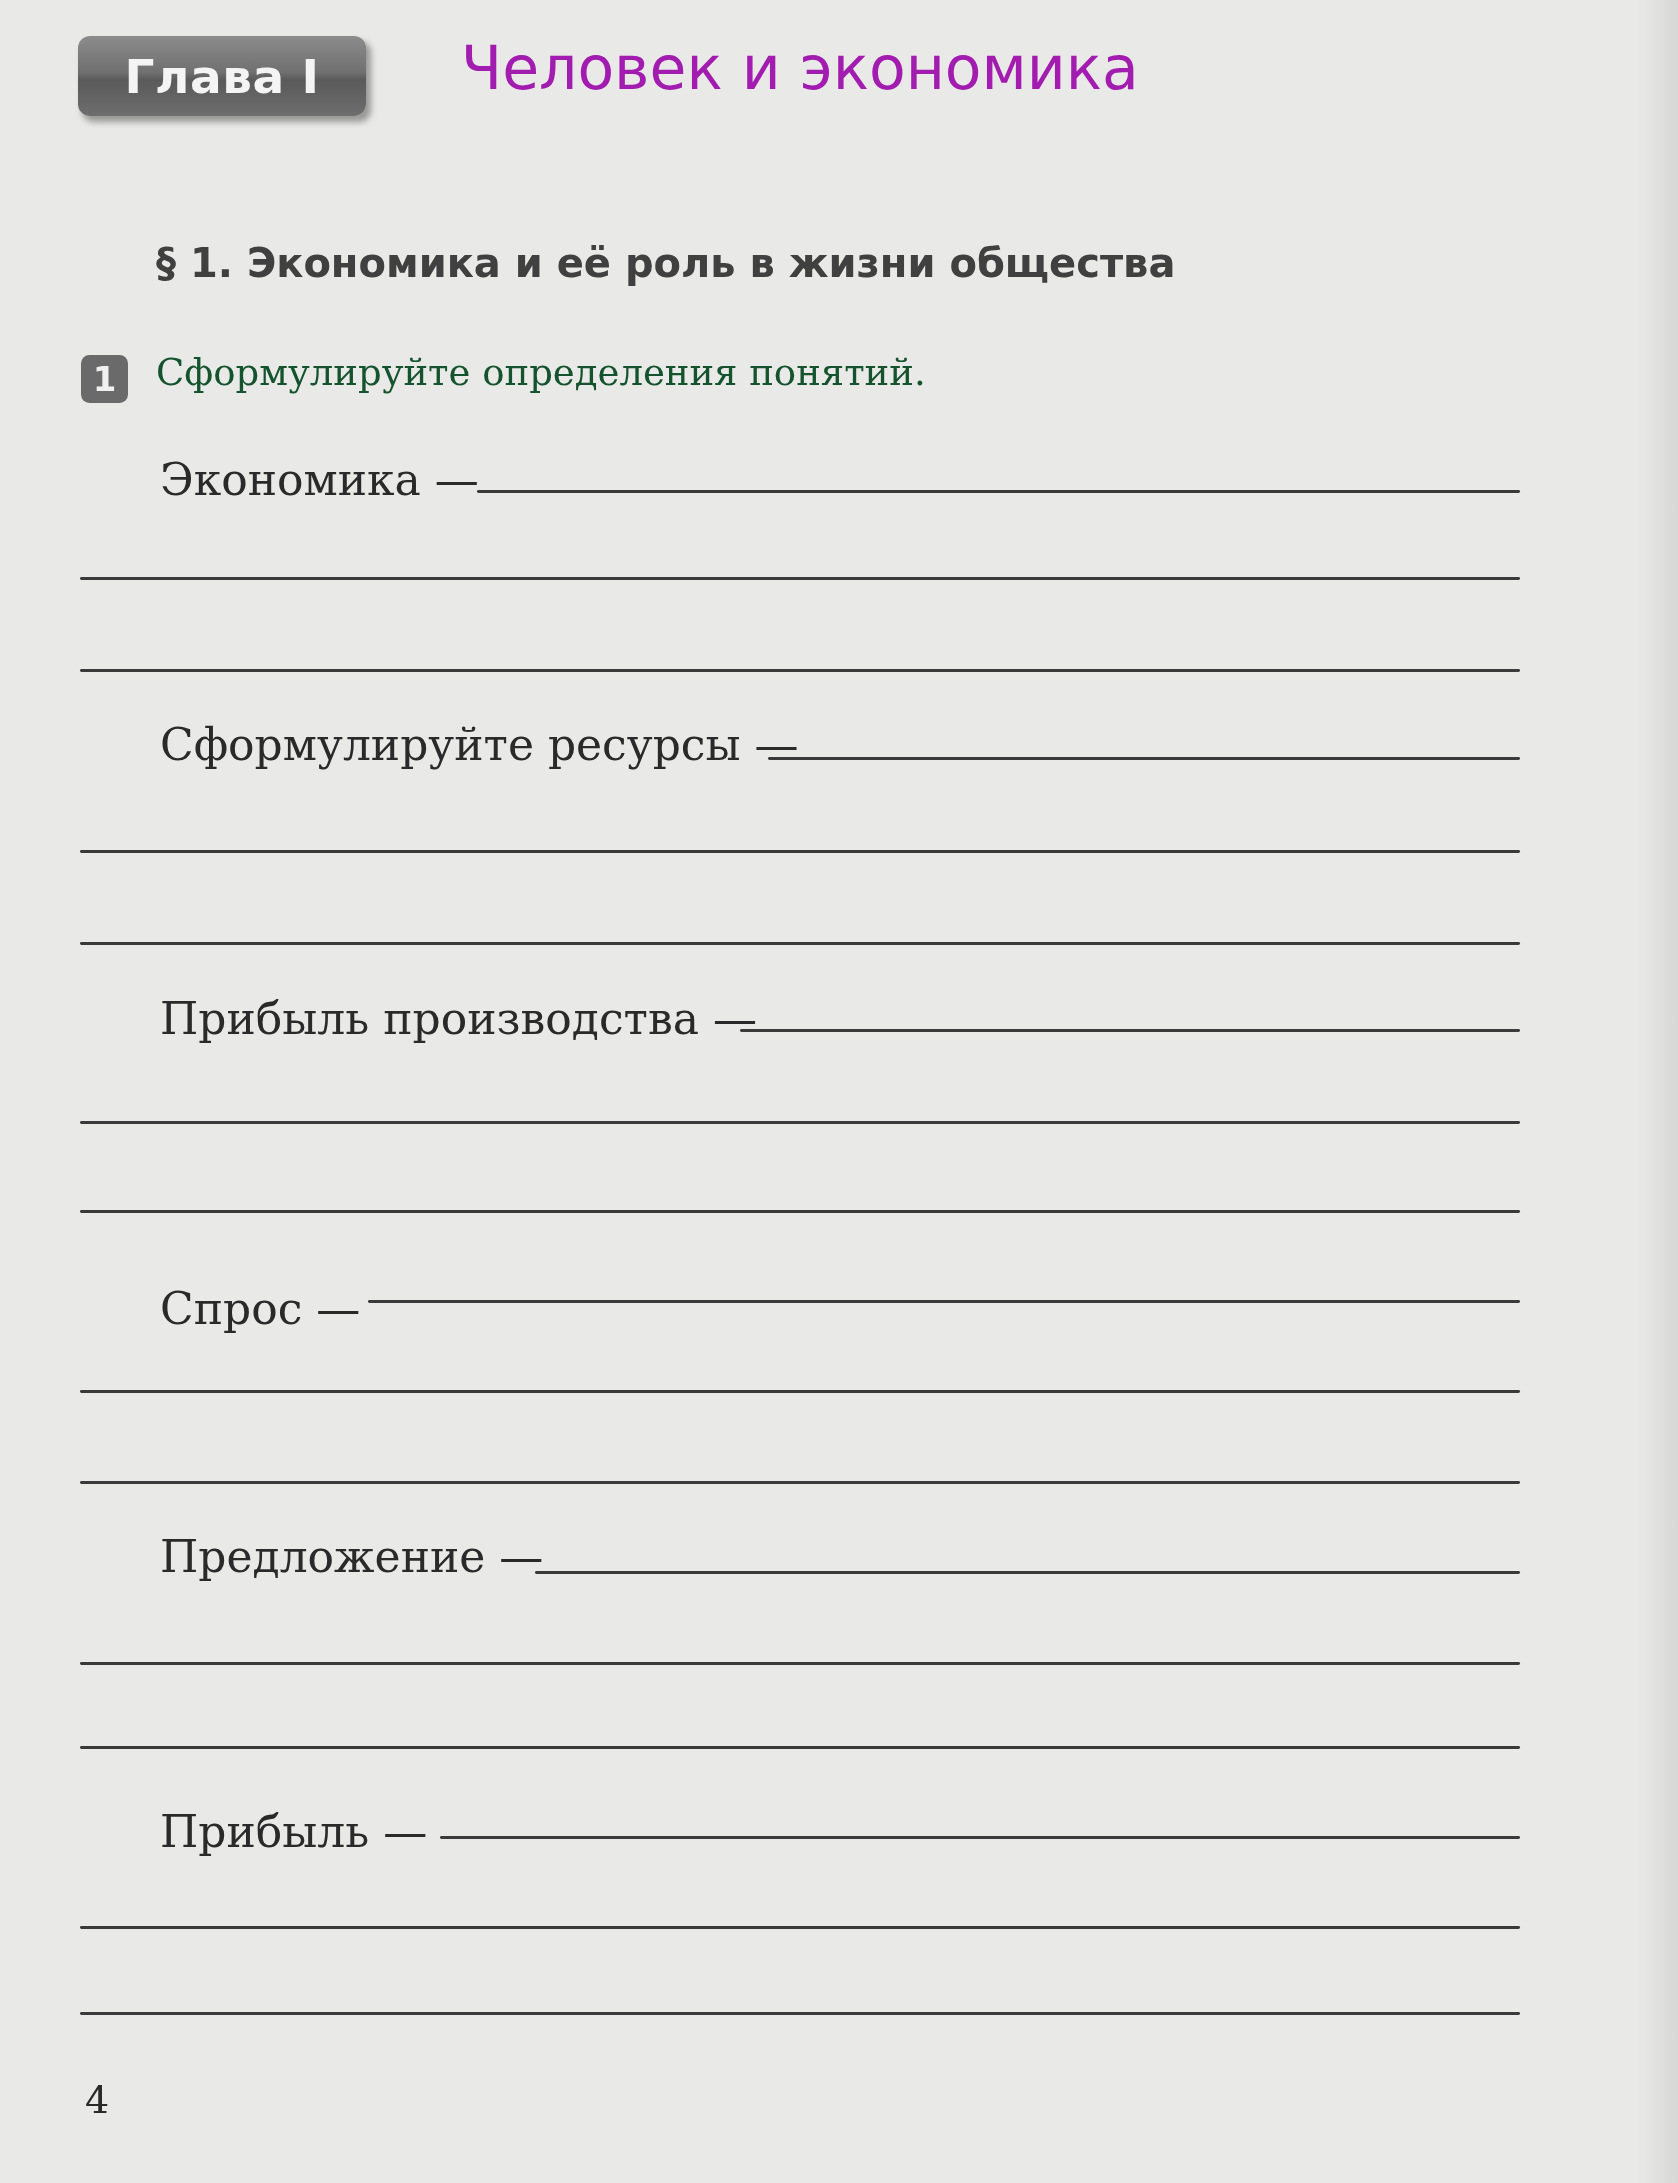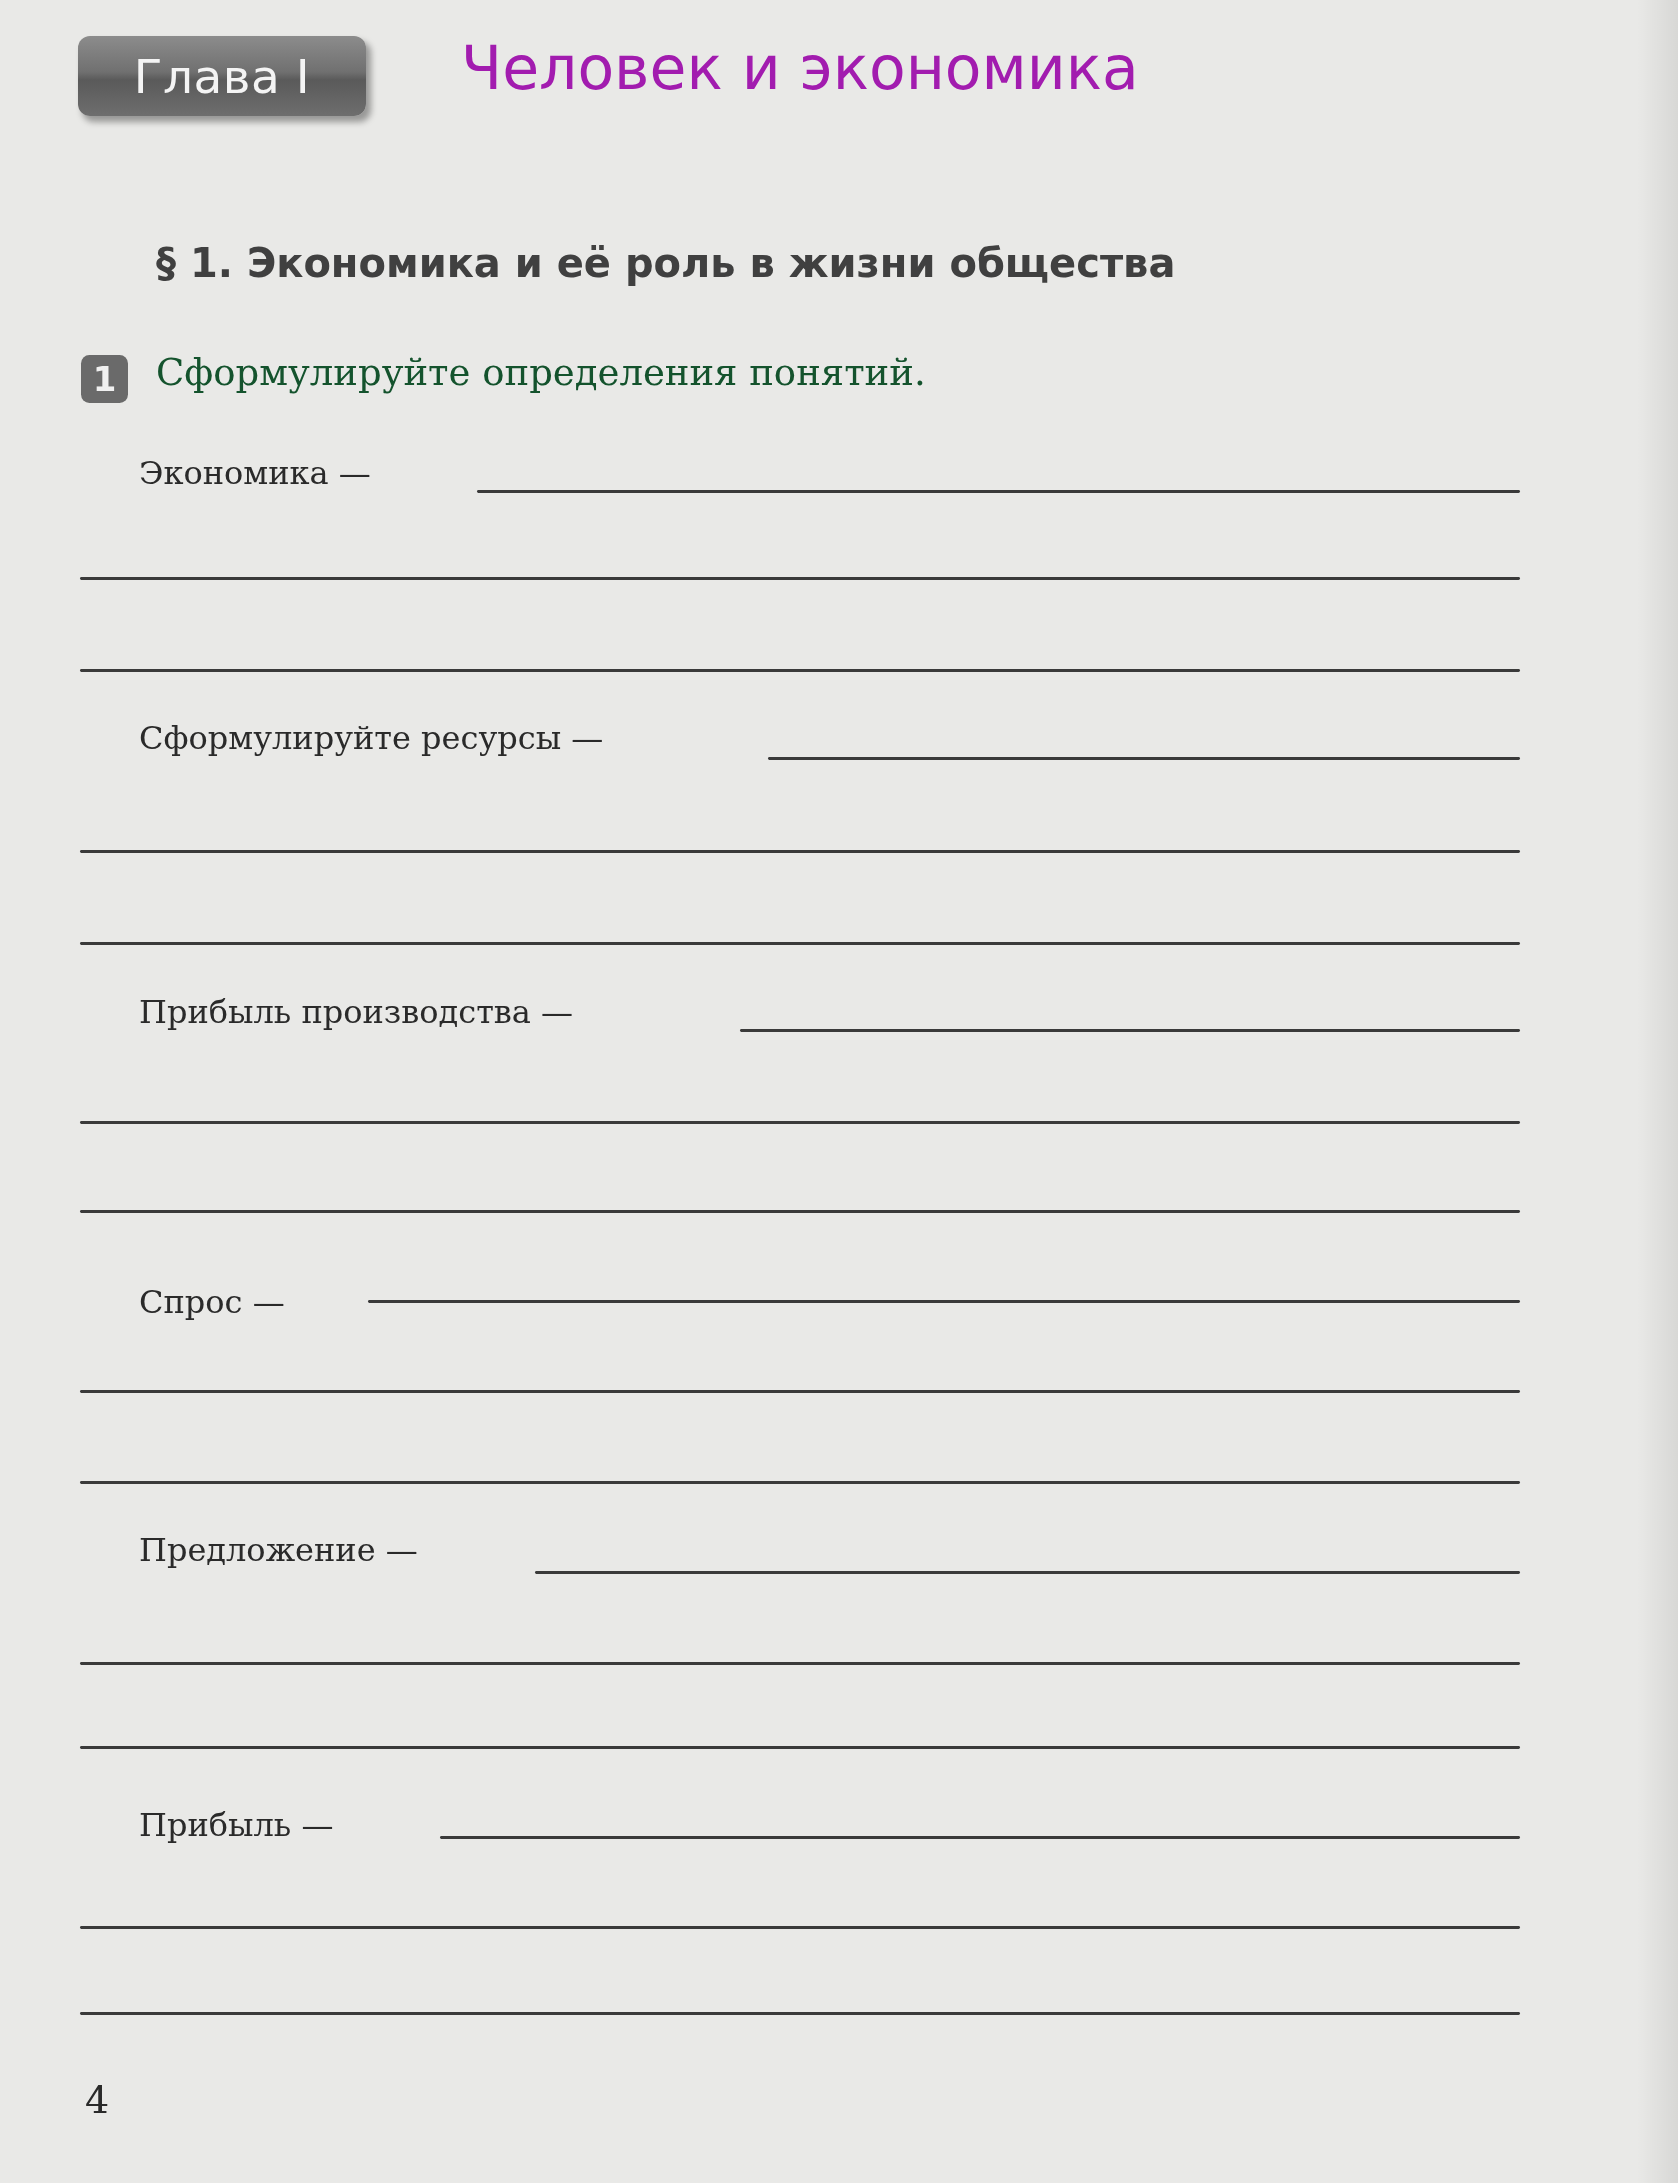--- a/index.html
+++ b/index.html
@@ -14,21 +14,21 @@
     background: linear-gradient(to right, rgba(0,0,0,0), rgba(0,0,0,0.08));
   }
   .chapter-badge {
     position: absolute; left: 78px; top: 36px; width: 288px; height: 80px;
     border-radius: 12px;
     background: linear-gradient(to bottom, #8c8c8c 0%, #707070 45%, #5a5a5a 55%, #6e6e6e 100%);
     box-shadow: 4.7px 5.6px 6.5px rgba(0,0,0,0.35);
     display: flex; align-items: center; justify-content: center;
   }
   .chapter-badge span {
-    font-family: "DejaVu Sans", sans-serif; font-weight: normal;
+    font-family: "DejaVu Sans", sans-serif; font-weight: bold;
     font-size: 47px; color: #f4f4f4; letter-spacing: 0.5px;
   }
   .chapter-title {
     position: absolute; left: 461px; top: 33px;
     font-family: "DejaVu Sans", sans-serif; font-size: 60px; color: #a21caf;
     white-space: nowrap;
   }
   .section-heading {
     position: absolute; left: 156px; top: 240px;
     font-family: "DejaVu Sans", sans-serif; font-weight: bold;
@@ -41,22 +41,22 @@
   }
   .task-badge span {
     font-family: "DejaVu Sans", sans-serif; font-weight: bold;
     font-size: 34px; color: #f0f0f0;
   }
   .task-text {
     position: absolute; left: 156px; top: 351px;
     font-size: 37px; color: #14532d; white-space: nowrap;
   }
   .term-label {
-    position: absolute; left: 139px;
-    font-size: 32px; color: #2a2a2a; white-space: nowrap; text-align: right;
+    position: absolute; left: 160px;
+    font-size: 44px; color: #2a2a2a; white-space: nowrap; text-align: right;
   }
   .rule {
     position: absolute; height: 3.3px; background: #3a3a3a; border-radius: 1.4px;
     right: 159px;
   }
   .page-number {
     position: absolute; left: 85px; top: 2078px;
     font-size: 38px; color: #2a2a2a;
   }
 </style>

